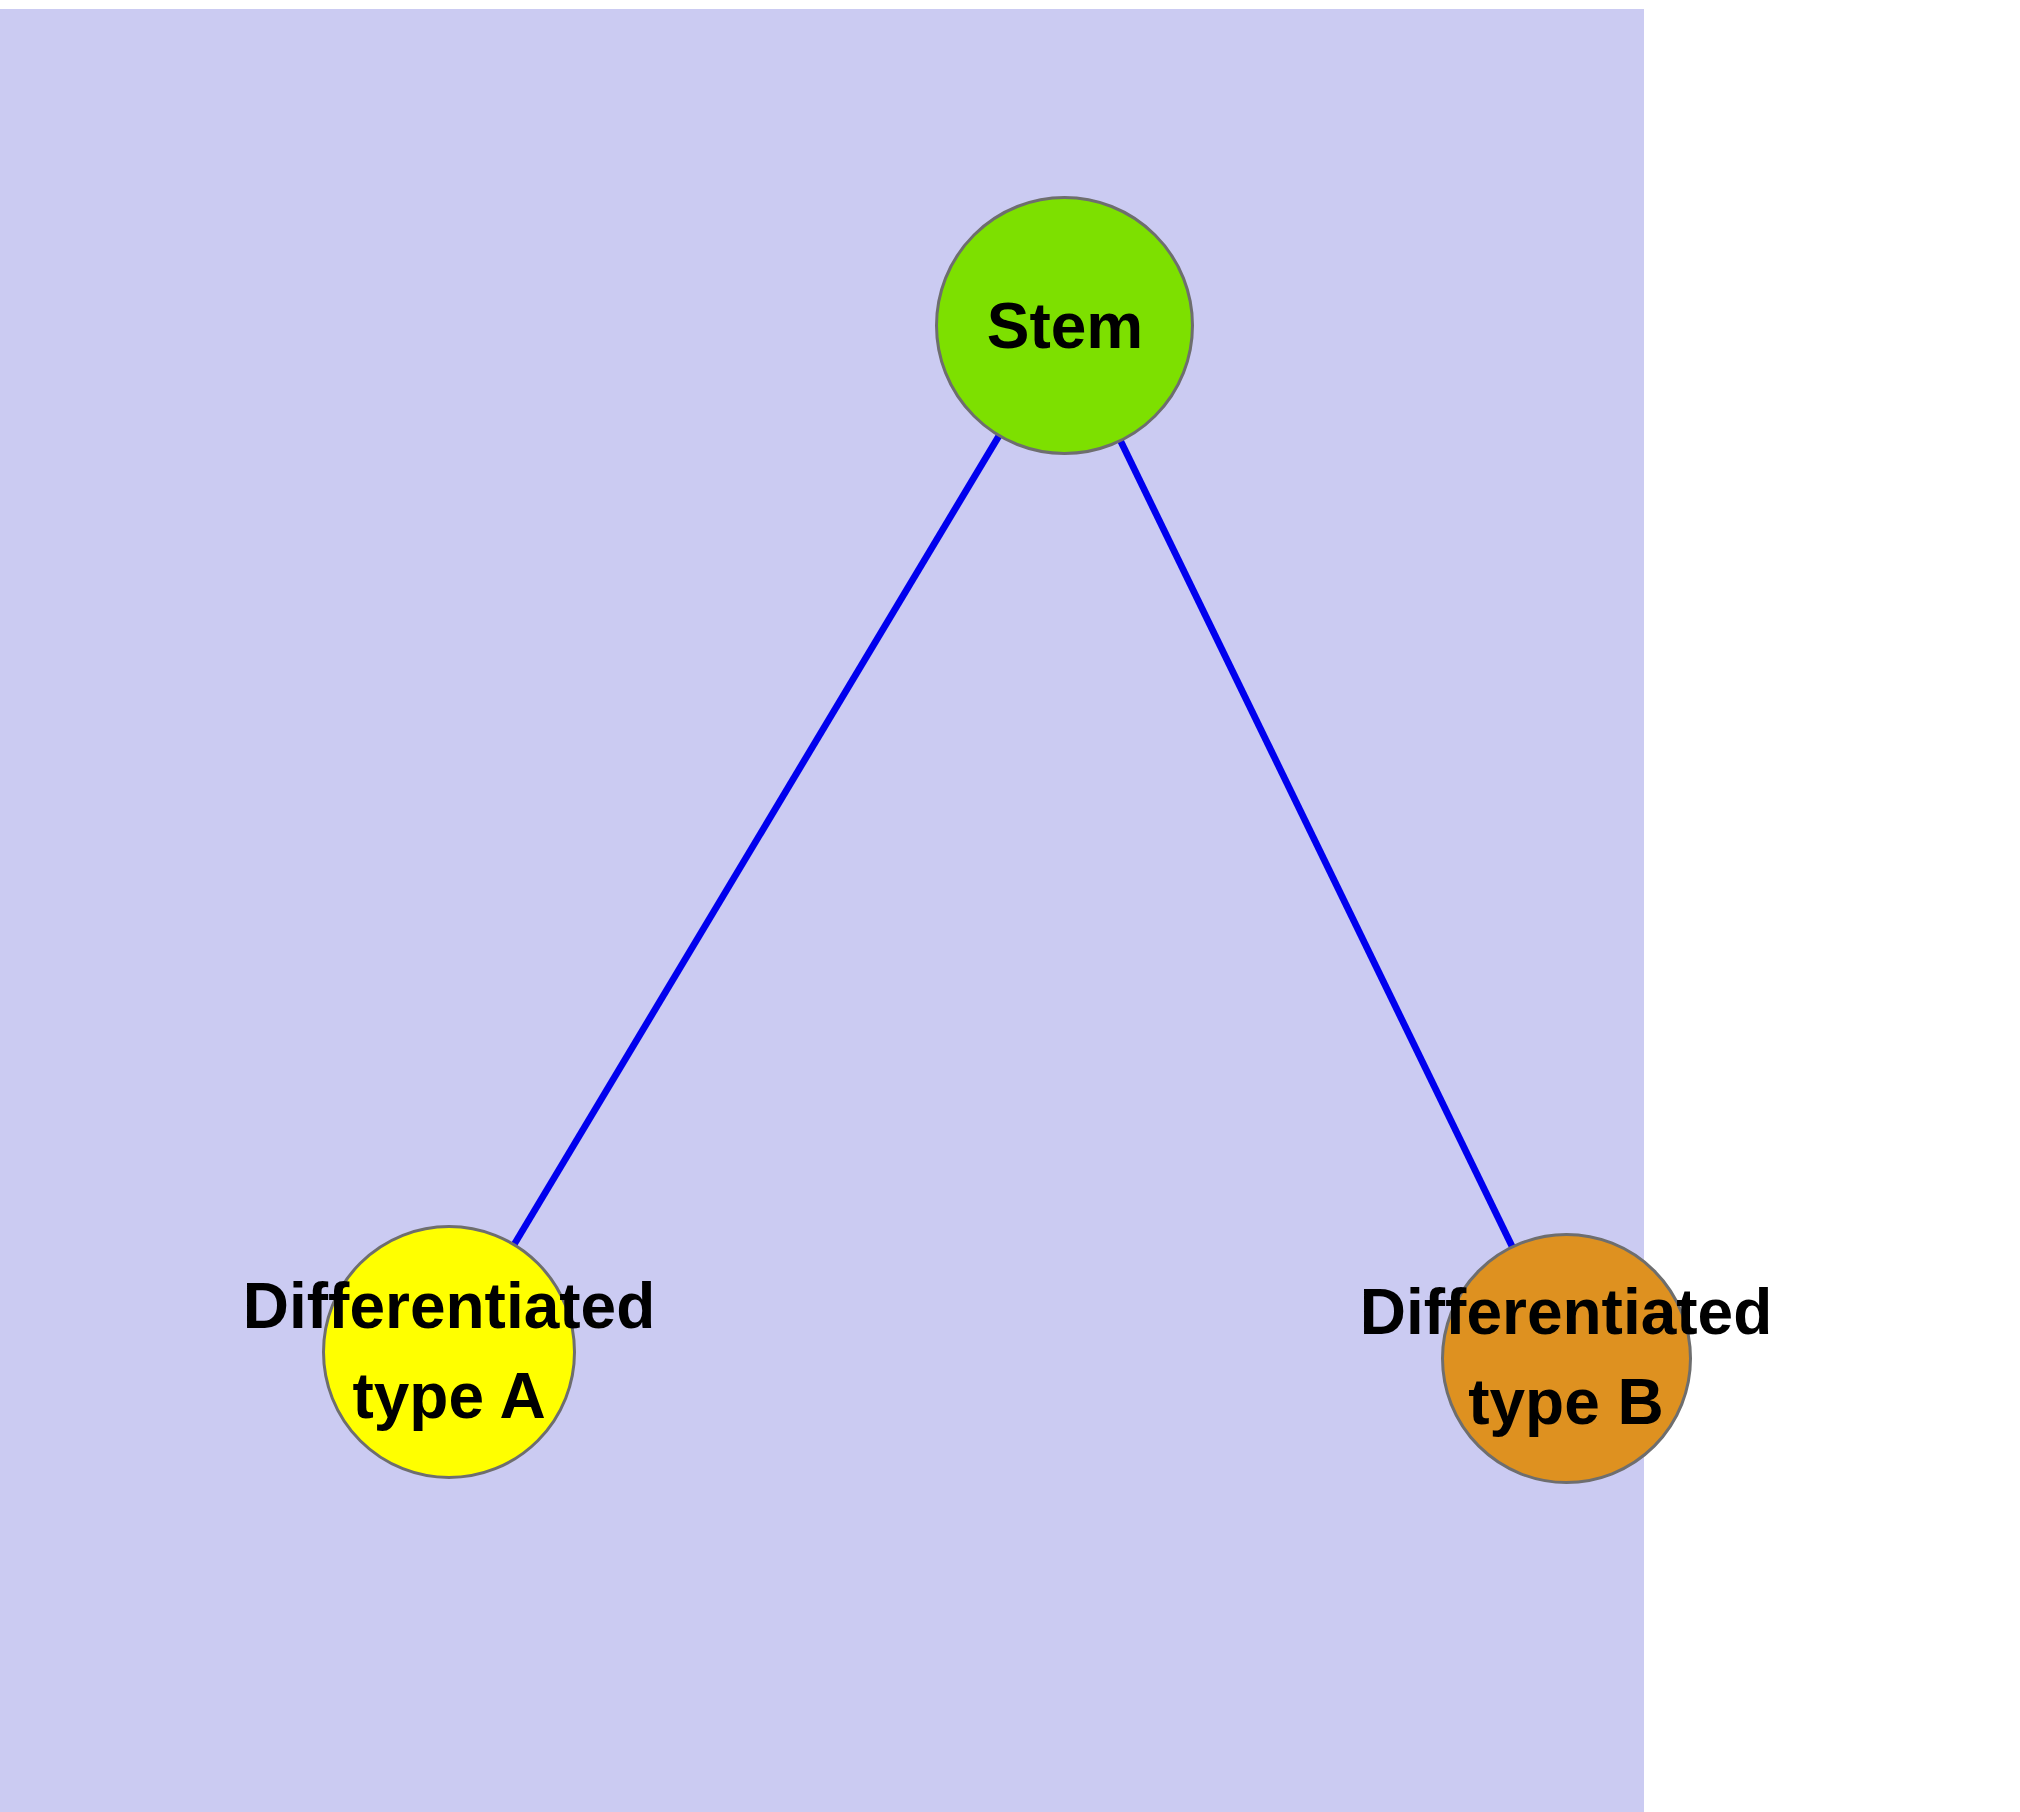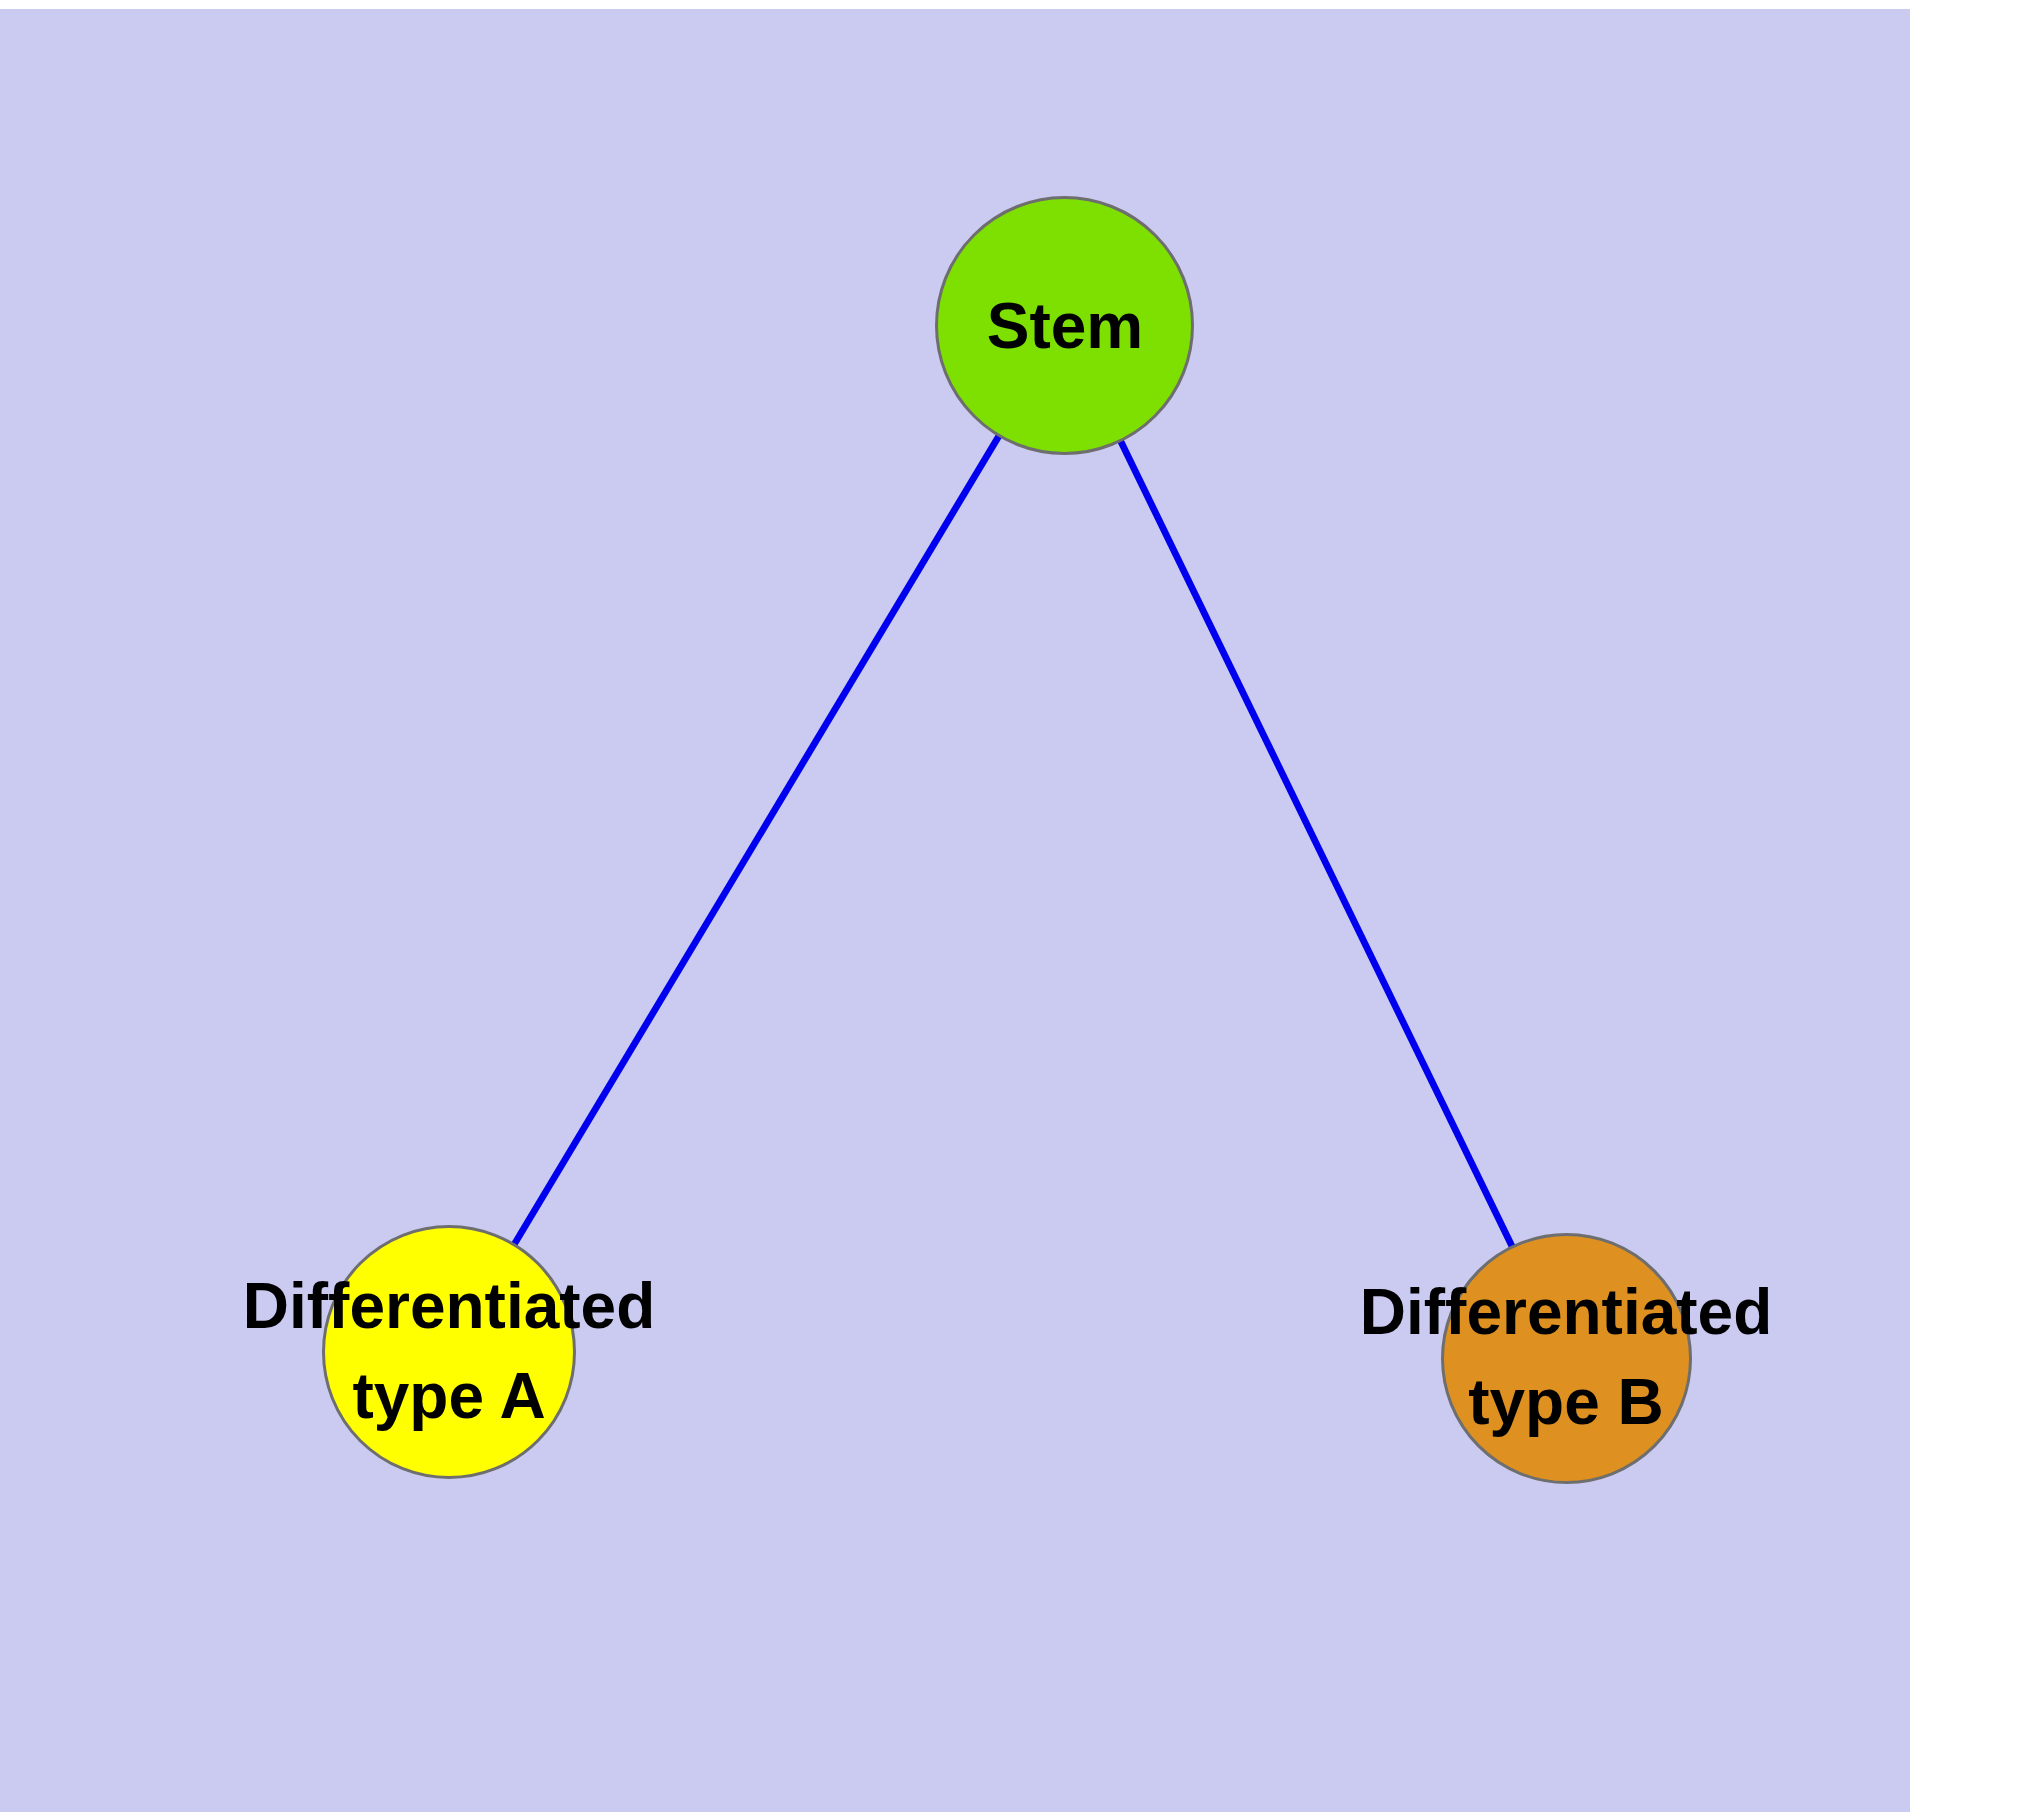--- a/index.html
+++ b/index.html
@@ -12,21 +12,21 @@
     position: relative;
     width: 2021px;
     height: 1812px;
     overflow: hidden;
     background: #ffffff;
   }
   .canvas {
     position: absolute;
     left: 0;
     top: 8.5px;
-    width: 1910px;
+    width: 1644px;
     height: 1804px;
   }
   .edges {
     position: absolute;
     left: 0;
     top: 0;
   }
   .node {
     position: absolute;
     border-radius: 50%;

